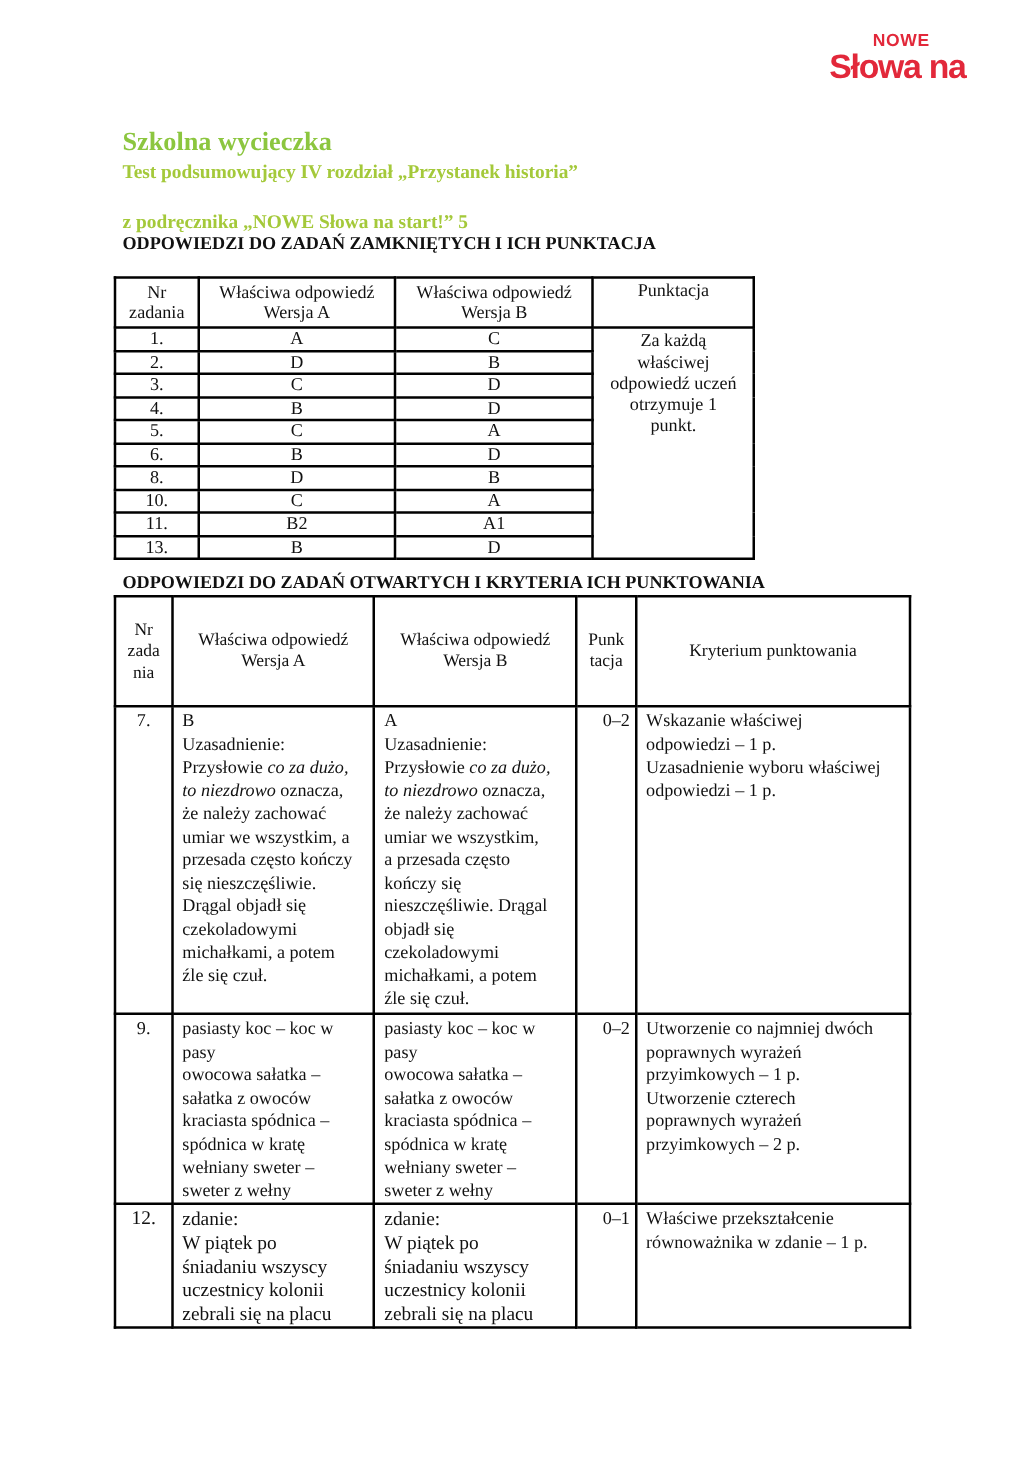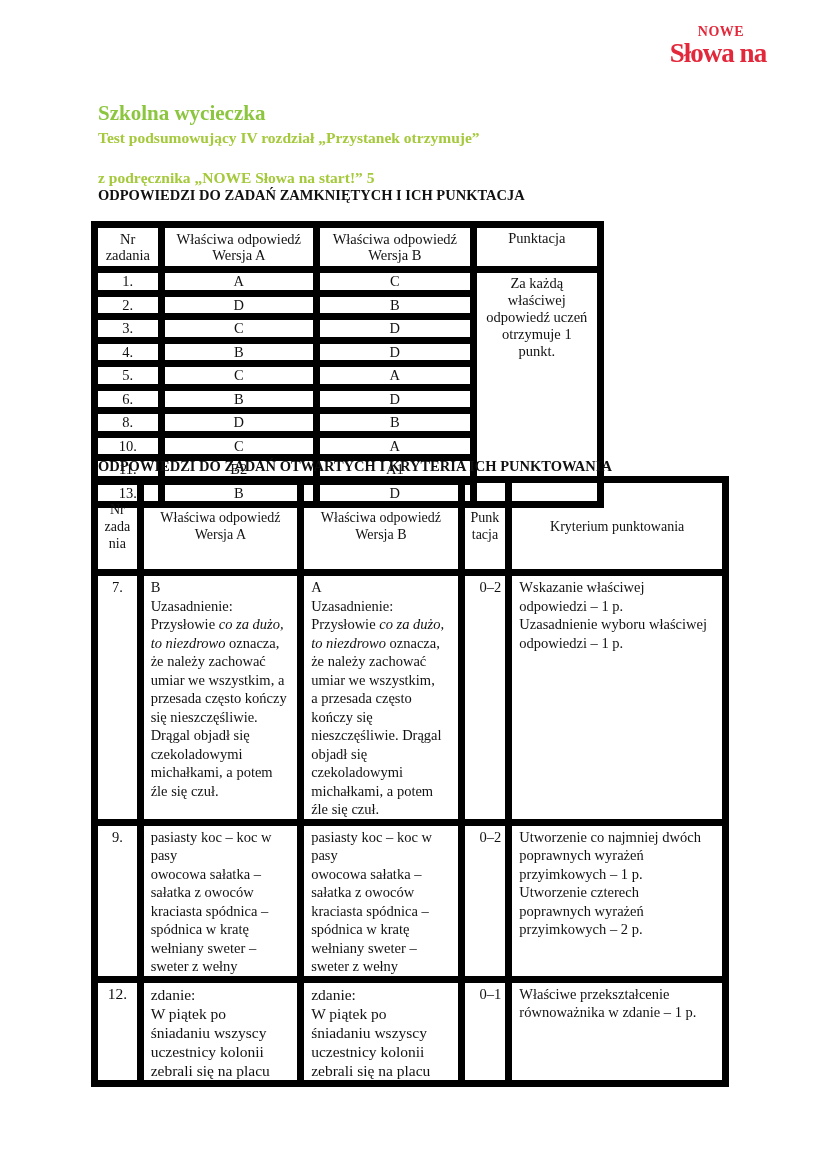--- a/index.html
+++ b/index.html
@@ -1,29 +1,29 @@
 <!DOCTYPE html>
 <html><head>
 <meta charset="utf-8">
 <style>
   html, body { margin: 0; padding: 0; background: #ffffff; }
   body { width: 828px; height: 1171px; position: relative; overflow: hidden;
          font-family: "Liberation Serif", serif; color: #111; }
   .logo { position: absolute; left: 652px; top: 24px; width: 132px; text-align: center;
-          font-family: Liberation Serif, serif; color: #e2283a; font-weight: bold; }
+          font-family: Liberation Sans, sans-serif; color: #e2283a; font-weight: bold; }
   .logo .l1 { font-size: 14px; letter-spacing: 0.5px; line-height: 16px; padding-left: 6px; }
   .logo .l2 { font-size: 27px; line-height: 26px; letter-spacing: -1px; }
   .logo .l3 { font-size: 50px; line-height: 44px; letter-spacing: -2px; }
   .title { position: absolute; left: 98px; top: 101px; font-size: 21px; font-weight: bold; color: #8cc63f; }
   .sub1 { position: absolute; left: 98px; top: 129px; font-size: 15.5px; font-weight: bold; color: #a4c93a; }
   .sub2 { position: absolute; left: 98px; top: 151px; font-size: 15.5px; font-weight: bold; color: #a4c93a; margin-top: 18px; }
   .sec1 { position: absolute; left: 98px; top: 187px; font-size: 14.5px; font-weight: bold; }
   .sec2 { position: absolute; left: 98px; top: 458px; font-size: 14.5px; font-weight: bold; }
   table { border-collapse: collapse; position: absolute; font-size: 14.5px; }
-  td, th { border: 7px solid #000000; font-weight: normal; }
+  td, th { border: 2px solid #000000; font-weight: normal; }
   #t1 { left: 91px; top: 221px; width: 513px; }
   #t1 td, #t1 th { text-align: center; line-height: 16px; padding: 0; height: 16.5px; }
   #t1 th { height: 36px; vertical-align: middle; }
   #t1 td.pkt { vertical-align: top; padding-top: 2px; line-height: 17px; }
   #t2 { left: 91px; top: 476px; width: 638px; }
   #t2 th { height: 84px; vertical-align: middle; text-align: center; line-height: 17px; font-size: 14px; }
   #t2 td { vertical-align: top; line-height: 18.5px; padding: 2px 7px 0 7px; }
   #t2 td.nr { text-align: center; padding: 2px 0 0 0; }
   #t2 td.pt { text-align: right; padding: 2px 4px 0 0; }
   .cell-line { display: block; white-space: pre-wrap; }
@@ -31,21 +31,21 @@
 </style>
 </head>
 <body>
 
 <div class="logo">
   <div class="l1">NOWE</div>
   <div class="l2">Słowa na</div>
 </div>
 
 <div class="title">Szkolna wycieczka</div>
-<div class="sub1">Test podsumowujący IV rozdział „Przystanek otrzymuje”</div>
+<div class="sub1">Test podsumowujący IV rozdział „Przystanek historia”</div>
 <div class="sub2">z podręcznika „NOWE Słowa na start!” 5</div>
 
 <div class="sec1">ODPOWIEDZI DO ZADAŃ ZAMKNIĘTYCH I ICH PUNKTACJA</div>
 
 <table id="t1">
   <colgroup>
       <col style="width:67px">
       <col style="width:158px">
       <col style="width:159px">
       <col style="width:129px">

